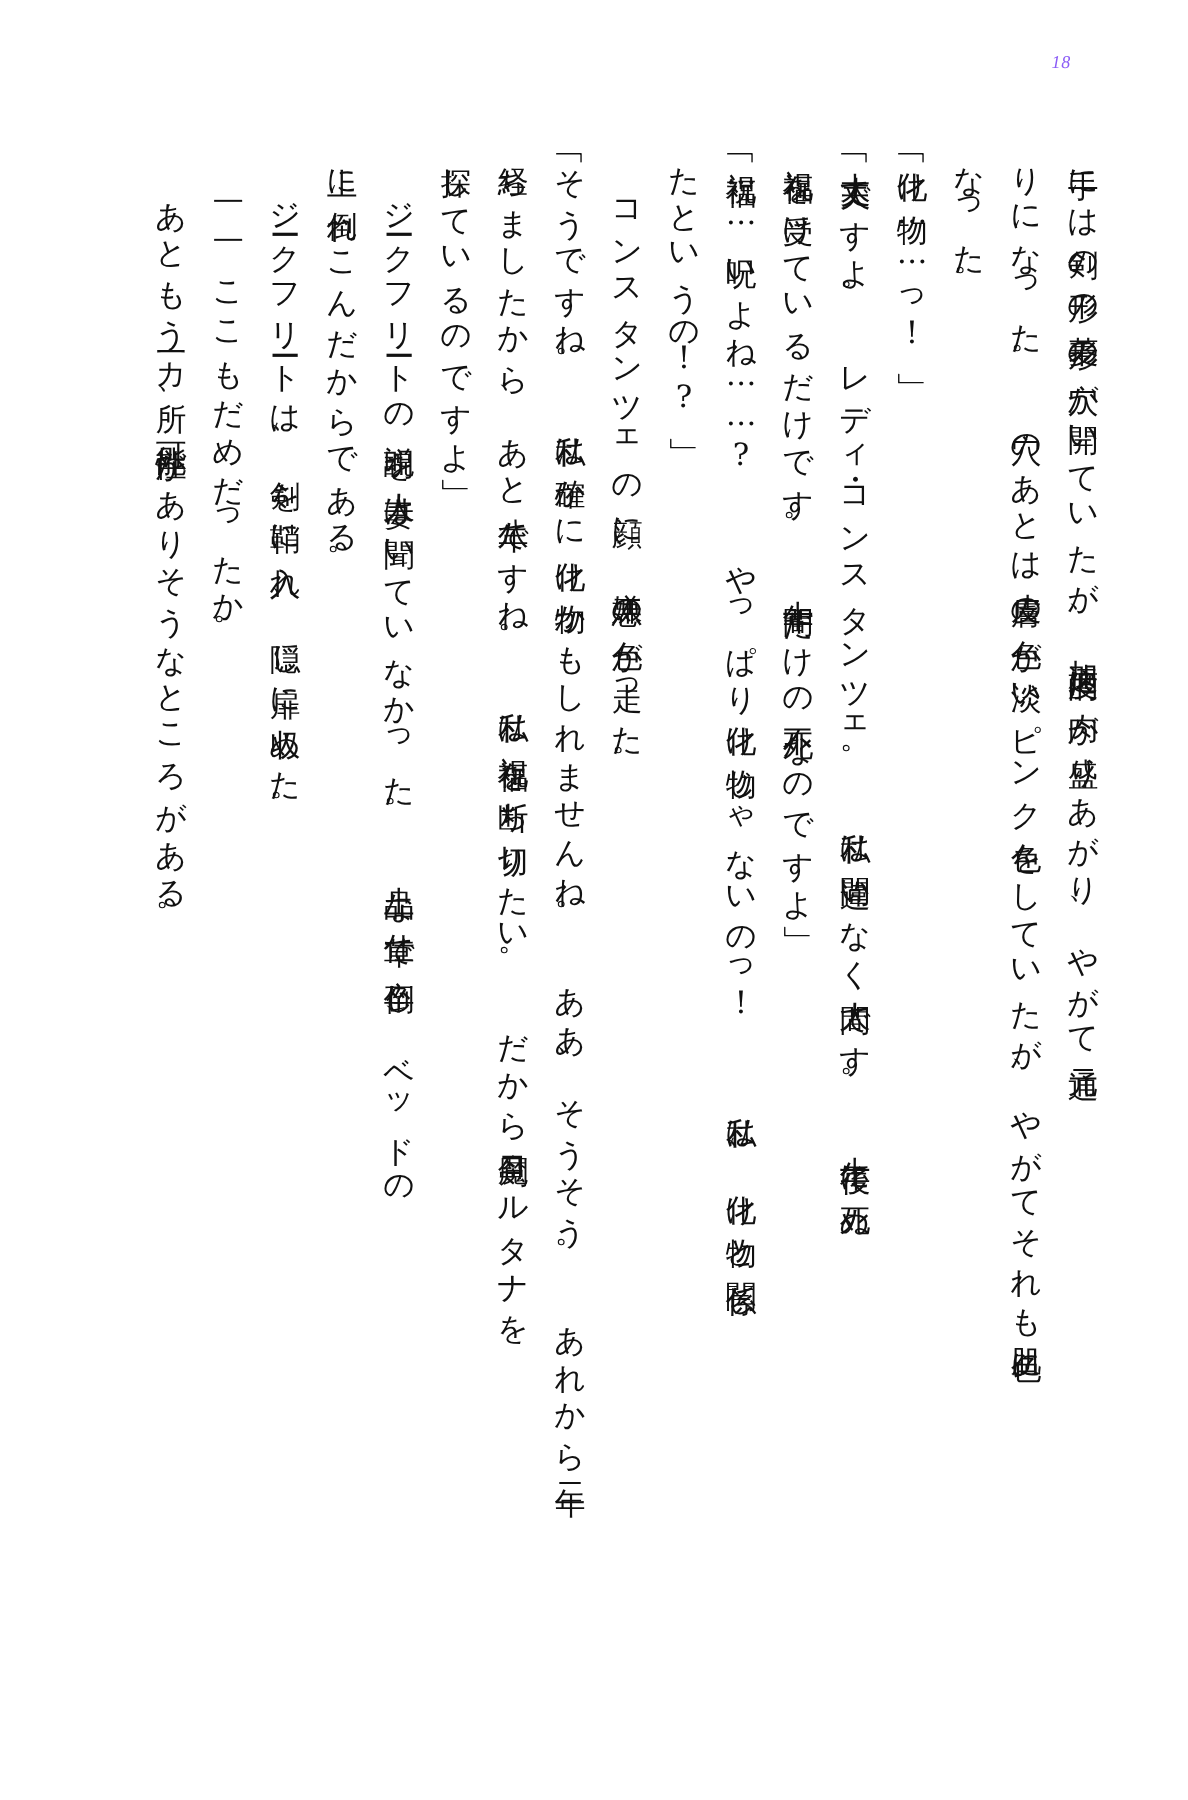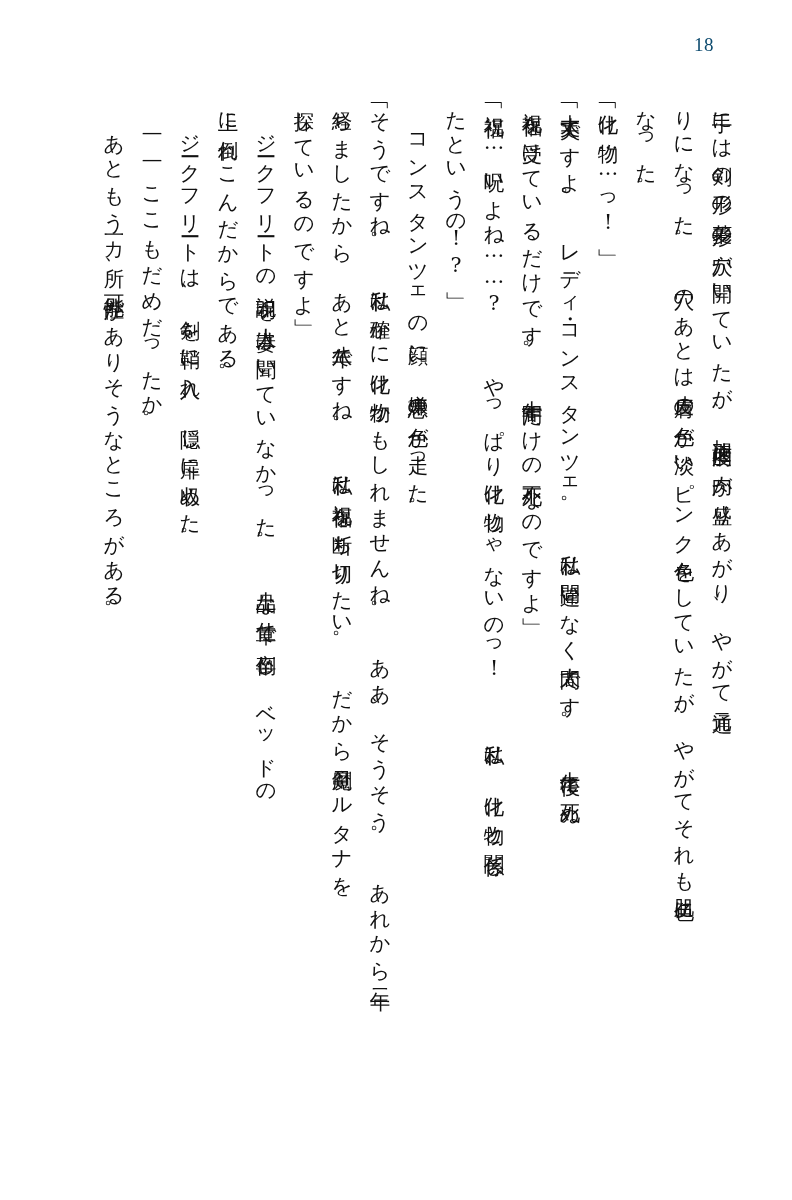--- a/index.html
+++ b/index.html
@@ -19,22 +19,23 @@
     width: 792px;
     height: 1200px;
     box-sizing: border-box;
     background: #ffffff;
   }
   .page-number {
     position: absolute;
     top: 34px;
     right: 78px;
     font-family: "Liberation Serif", "DejaVu Serif", serif;
-    font-size: 19px;
-    color: #0c4a6e;
+    font-style: italic;
+    font-size: 12px;
+    color: #8b5cf6;
     letter-spacing: 0.5px;
   }
   .text-block {
     position: absolute;
     top: 96px;
     right: 60px;
     left: 48px;
     height: 1048px;
     display: flex;
     flex-direction: row-reverse;

